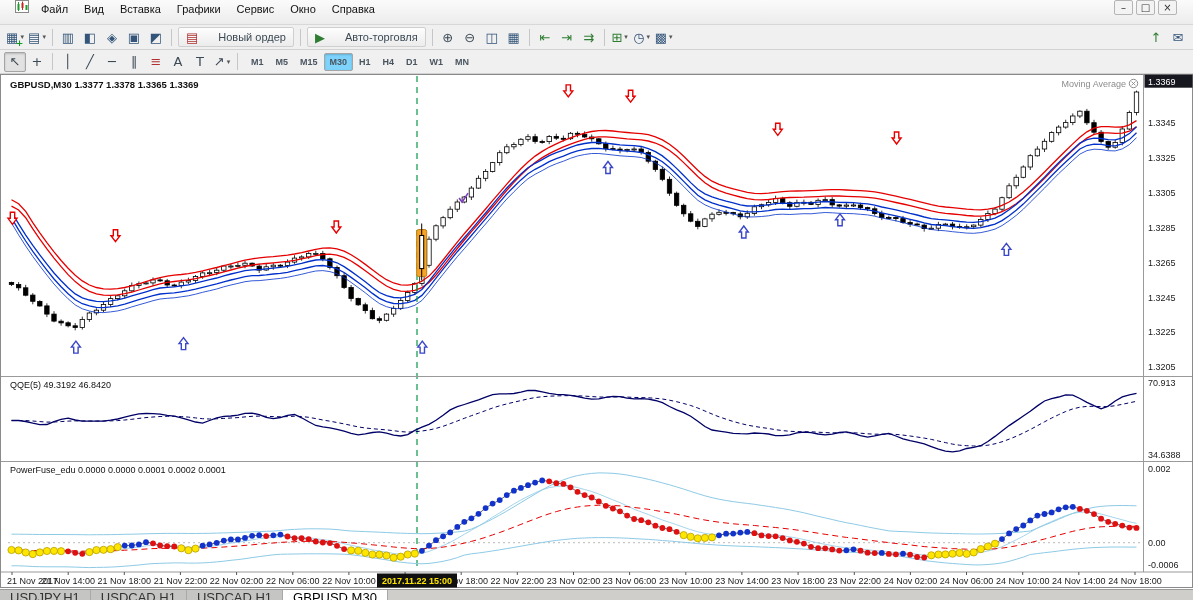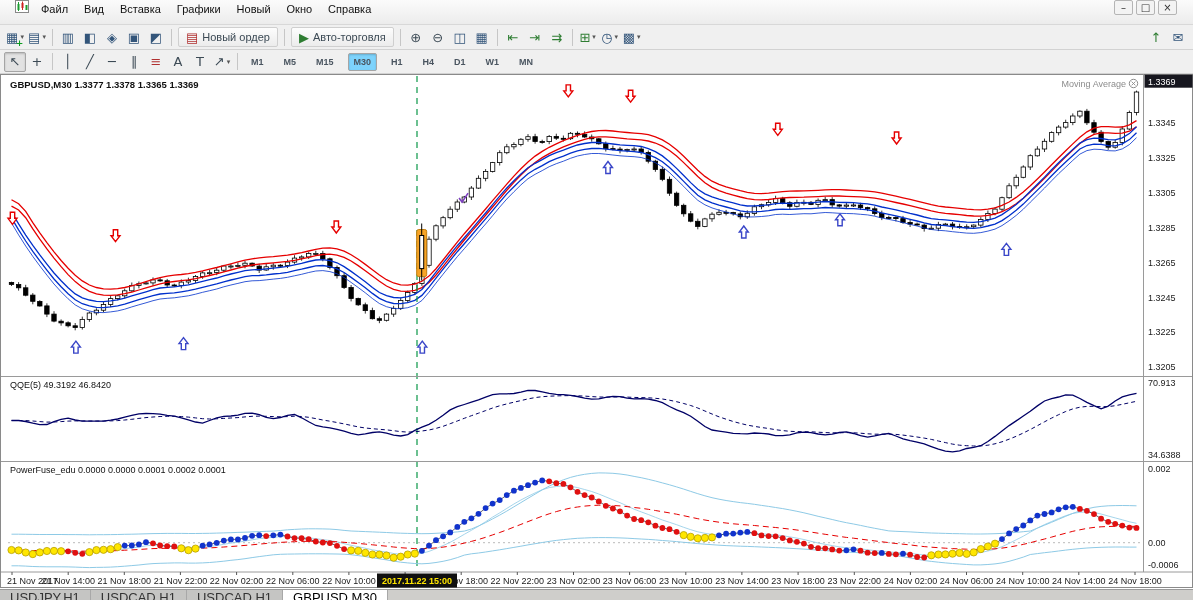--- a/index.html
+++ b/index.html
@@ -10,23 +10,23 @@
   .mdi{margin-left:auto;display:flex;gap:3px;padding-right:3px}
   .wbtn{width:19px;height:15px;border:1px solid #b5b5b5;background:#f3f3f3;border-radius:2px;font:10px/13px "DejaVu Sans",sans-serif;text-align:center;color:#333}
   .toolbar{display:flex;align-items:center;height:25px;background:#f0f0f0;border-bottom:1px solid #d2d2d2;padding:0 4px;font-size:11px}
   .toolbar.second{height:24px}
   .tbtn{display:inline-flex;align-items:center;justify-content:center;min-width:22px;height:20px;border:1px solid transparent;border-radius:2px;color:#3c4a55}
   .labeled{padding:0 7px;border:1px solid #cfcfcf;background:linear-gradient(#fdfdfd,#ececec);margin:0 2px}
   .glyph{font-family:"DejaVu Sans",sans-serif;font-size:13px;line-height:1;position:relative;display:inline-block}
   .glyph .plus{position:absolute;right:-5px;bottom:-4px;color:#0b9c20;font-size:9px;font-weight:bold;font-style:normal}
   .caret{font-family:"DejaVu Sans",sans-serif;font-size:7px;margin-left:2px;color:#555}
   .sep{width:1px;height:17px;background:#c6c6c6;margin:0 4px}
-  .btn-label{margin-left:4px;white-space:nowrap}
+  .btn-label{margin-left:20px;white-space:nowrap}
   .pressed{background:#e2e2e2;border:1px solid #a5a5a5;box-shadow:inset 0 1px 2px rgba(0,0,0,.18)}
-  .tfgroup{display:flex;gap:8px;margin-left:3px}
+  .tfgroup{display:flex;gap:0;margin-left:3px}
   .tfbtn{font-weight:bold;font-size:9px;color:#4a5560;padding:3px 5px;border:1px solid transparent;border-radius:2px}
   .tfbtn.pressed{background:#7dd3fc;border:1px solid #a5a5a5}
   .spacer{flex:1}
   svg{display:block;background:#fff}
   .tabbar{display:flex;align-items:stretch;height:16px;background:#cfcecb;border-top:1px solid #9a9a9a;font-size:13px}
   .tab{display:flex;align-items:center;padding:0 10px;border-right:1px solid #a8a8a8;background:#c5c5c3;color:#333}
   .tab.active{background:#fff;color:#000;font-weight:normal}
   .gr{color:#2e7d32}.bl{color:#33557a}.rd{color:#b03030}
 </style>
 </head>
@@ -42,21 +42,21 @@
           <line x1="3.5" y1="2" x2="3.5" y2="11" stroke="#1a9c2e"></line>
           <rect x="6.5" y="3" width="2" height="5" fill="#c22"></rect>
           <line x1="7.5" y1="1.5" x2="7.5" y2="10" stroke="#c22"></line>
           <rect x="10.5" y="5" width="2" height="5" fill="#1a9c2e"></rect>
         </svg>
     </span>
     <span class="menu-item">Файл</span>
     <span class="menu-item">Вид</span>
     <span class="menu-item">Вставка</span>
     <span class="menu-item">Графики</span>
-    <span class="menu-item">Новый</span>
+    <span class="menu-item">Сервис</span>
     <span class="menu-item">Окно</span>
     <span class="menu-item">Справка</span>
     <span class="mdi">
       <span class="wbtn">–</span>
       <span class="wbtn">□</span>
       <span class="wbtn">×</span>
     </span>
   </div>
 
   <div class="toolbar">

